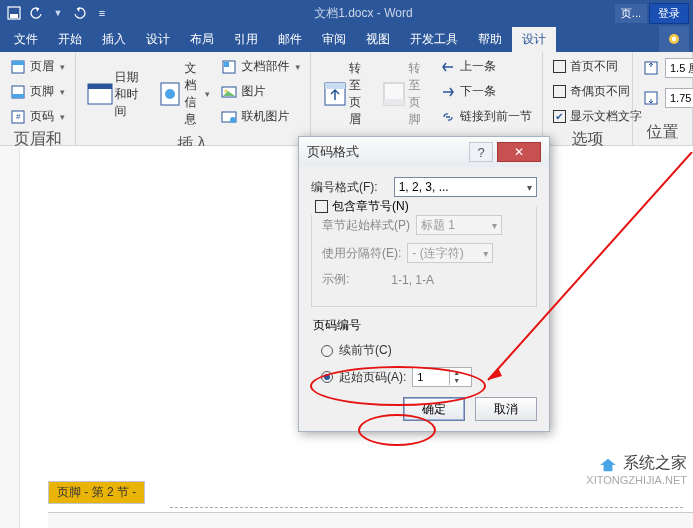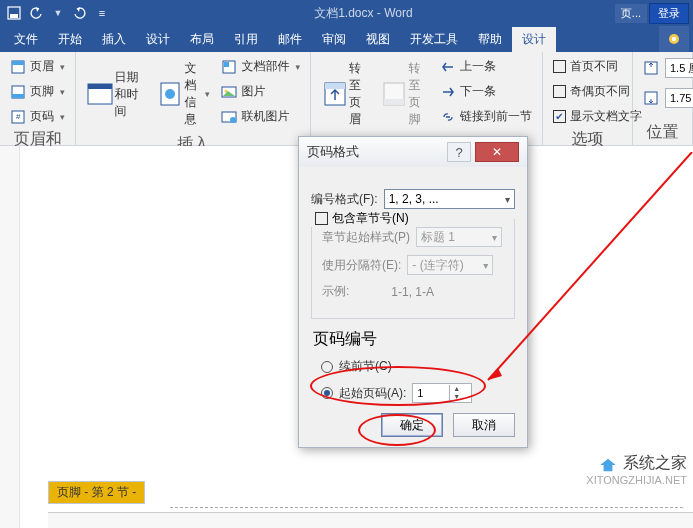--- a/index.html
+++ b/index.html
@@ -30,27 +30,27 @@
 .spinner { display: flex; align-items: center; border: 1px solid #abb0b9; background: #fff; height: 20px; font-size: 11px; }
 .spinner input { border: none; width: 48px; padding: 0 4px; font-size: 11px; height: 18px; outline: none; }
 .spinner .spin-btns { display: flex; flex-direction: column; border-left: 1px solid #abb0b9; }
 .spinner .spin-btns span { font-size: 7px; line-height: 8px; padding: 0 3px; cursor: pointer; color: #555; }
 .doc-area { position: absolute; top: 146px; left: 0; right: 0; bottom: 0; background: #fff; display: flex; }
 .doc-margin { width: 20px; background: #f7f7f7; border-right: 1px solid #e5e5e5; }
 .doc-page { flex: 1; position: relative; }
 .footer-tag { position: absolute; bottom: 24px; left: 28px; border: 1px solid #c0c6d4; padding: 2px 8px; font-size: 12px; color: #333; background: #eab308; }
 .footer-line { position: absolute; bottom: 20px; left: 150px; right: 10px; border-top: 1px dashed #aaa; }
 .ruler-line { position: absolute; bottom: 0; left: 28px; right: 0; border-top: 1px solid #ccc; height: 16px; background: #f7f7f7; }
-.dialog { position: absolute; left: 298px; top: 136px; width: 230px; background: #f0f0f0; border: 1px solid #aab4c1; box-shadow: 2px 2px 10px rgba(0,0,0,0.35); }
+.dialog { position: absolute; left: 298px; top: 136px; width: 252px; background: #f0f0f0; border: 1px solid #aab4c1; box-shadow: 2px 2px 10px rgba(0,0,0,0.35); }
 .dialog .dlg-title { background: linear-gradient(#fbfbfb,#e8ecf1); height: 30px; display: flex; align-items: center; padding: 0 8px; font-size: 13px; color: #333; }
 .dlg-title .spacer { flex: 1; }
 .dlg-close { width: 44px; height: 20px; background: #c75050; color: #fff; display: flex; align-items: center; justify-content: center; font-size: 12px; border: 1px solid #a73737; cursor: pointer; }
 .dlg-help { width: 24px; height: 20px; display: flex; align-items: center; justify-content: center; color: #555; cursor: pointer; border: 1px solid #c4c9d2; background: #eef1f5; margin-right: 4px; }
 .dlg-body { padding: 10px 12px; }
-.dlg-row { display: flex; align-items: center; gap: 6px; margin-bottom: 10px; margin-top: 12px; }
+.dlg-row { display: flex; align-items: center; gap: 16px; margin-bottom: 10px; }
 .dlg-label { font-size: 12px; color: #333; }
 .dlg-select { border: 1px solid #7a87a0; background: #fff; padding: 2px 4px; font-size: 12px; flex: 1; display: flex; align-items: center; justify-content: space-between; height: 20px; }
 .fieldset { border: 1px groove #d0d4da; padding: 8px 10px 10px 10px; position: relative; margin-bottom: 10px; border-top: none; }
 .fieldset .legend { position: absolute; top: -9px; left: -1px; background: #f0f0f0; padding: 0 4px; font-size: 12px; display: flex; align-items: center; gap: 4px; }
 .sub-row { display: flex; align-items: center; gap: 6px; margin-bottom: 8px; color: #888; font-size: 12px; }
 .sub-row.enabled { color: #333; }
 .dlg-select.disabled { background: #f4f4f4; color: #999; border-color: #c7ccd5; }
 .radio { width: 12px; height: 12px; border: 1px solid #555; border-radius: 50%; display: inline-flex; align-items: center; justify-content: center; }
 .radio.selected::after { content: ""; width: 6px; height: 6px; background: #2b579a; border-radius: 50%; }
 .dlg-footer { display: flex; justify-content: flex-end; gap: 10px; margin-top: 6px; }
@@ -359,21 +359,21 @@
             <span style="font-size:10px">▾</span>
           </div>
         </div>
       <div class="sub-row">
           <span>示例:</span>
           <span style="margin-left:36px">1-1, 1-A</span>
         </div>
     </div>
 
     <div class="fieldset" style="border:none;padding:0 2px 0 2px">
-      <div style="font-size:16px;margin-bottom:8px">页码编号</div>
+      <div style="font-size:12px;margin-bottom:8px">页码编号</div>
       <div class="sub-row enabled" style="margin-left:8px">
           <span class="radio"></span>
           <span>续前节(C)</span>
         </div>
       <div class="sub-row enabled" style="margin-left:8px">
           <span class="radio selected"></span>
           <span>起始页码(A):</span>
         <div class="spinner" style="width:60px">
             <input style="width: 36px;" value="1">
             <div class="spin-btns">

